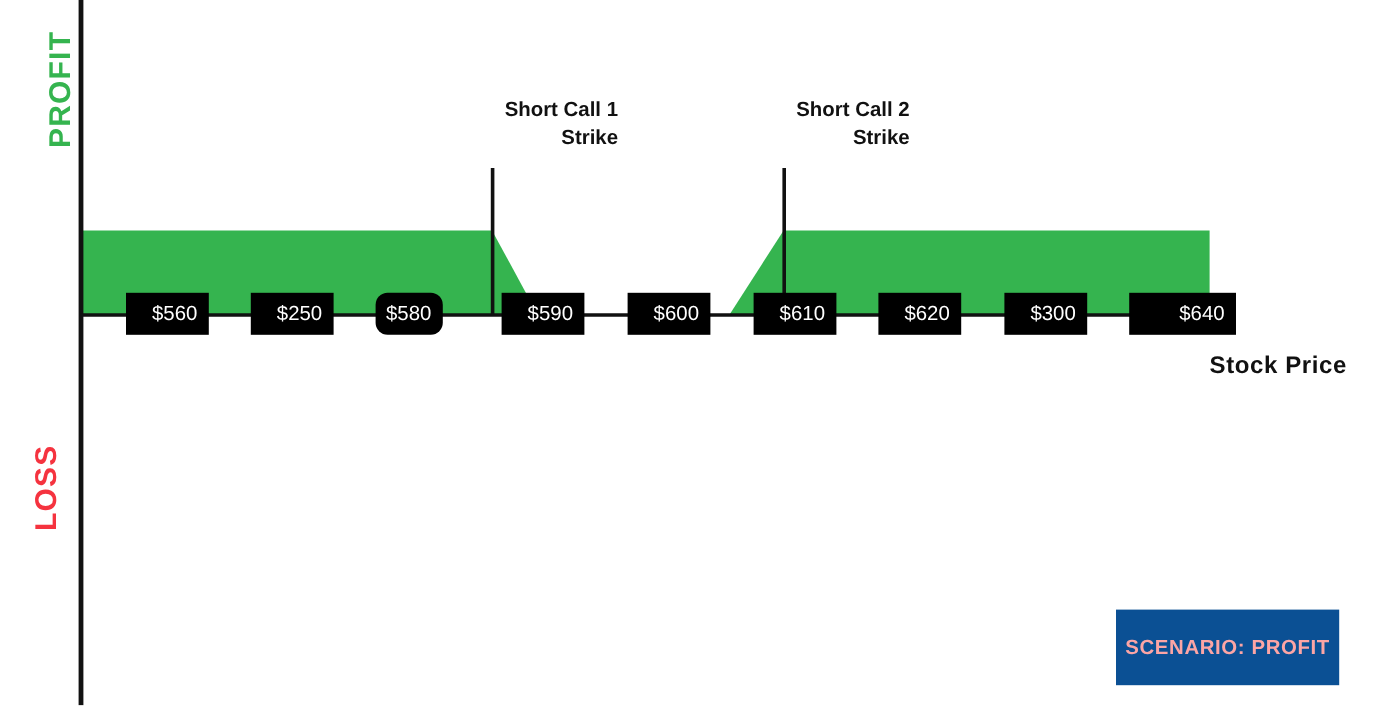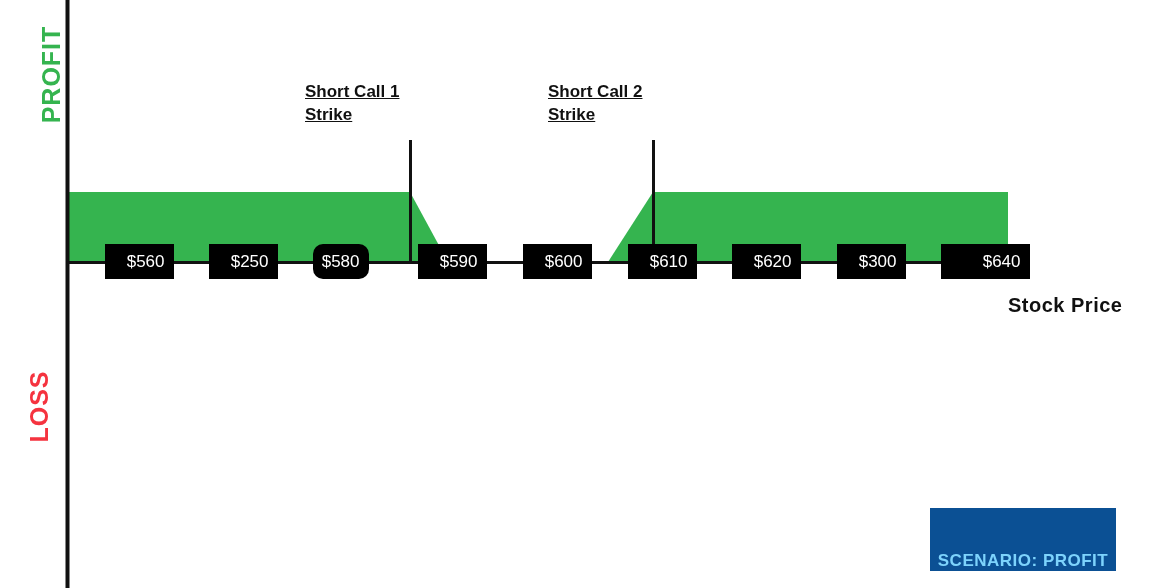--- a/index.html
+++ b/index.html
@@ -53,26 +53,25 @@
   }
   #stock-price-label {
     left: 1008px;
     top: 294px;
     font-size: 20px;
     color: #111111;
   }
   .strike-annotation {
     position: absolute;
     width: 210px;
-    text-align: left;
+    text-align: right;
     font-size: 17px;
     font-weight: bold;
     color: #111111;
     line-height: 23px;
-    text-decoration: underline;
   }
   .strike-annotation .l2 {
     display: block;
   }
   #strike-note-0 { left: 305px; top: 80px; }
   #strike-note-1 { left: 548px; top: 80px; }
   .price-tag {
     position: absolute;
     height: 35px;
     line-height: 35px;
@@ -85,26 +84,26 @@
     white-space: nowrap;
     margin-left: 11px;
   }
   #scenario-badge {
     position: absolute;
     left: 930px;
     top: 508px;
     width: 186px;
     height: 63px;
     background: #0B5094;
-    color: #7dd3fc;
+    color: #fca5a5;
     font-size: 17px;
     font-weight: bold;
     letter-spacing: 0.5px;
     display: flex;
-    align-items: flex-end;
+    align-items: center;
     justify-content: center;
   }
 </style>
 </head>
 <body>
 
 <div id="stage">
 
   <svg id="payoff-svg" width="1160" height="588">
 

